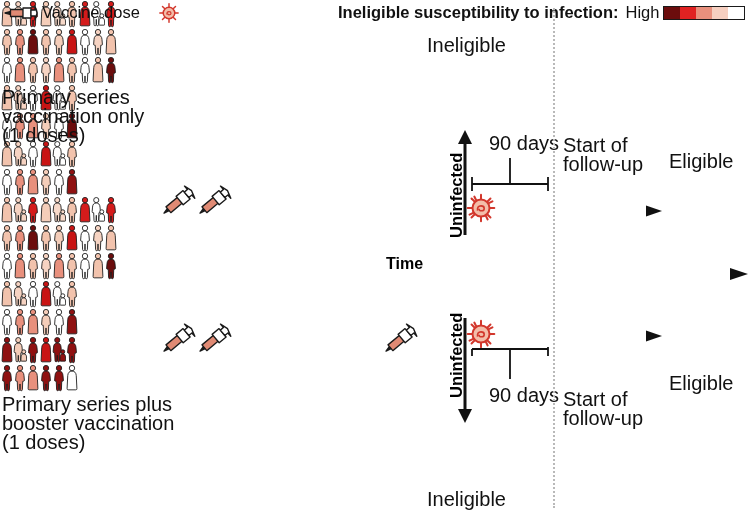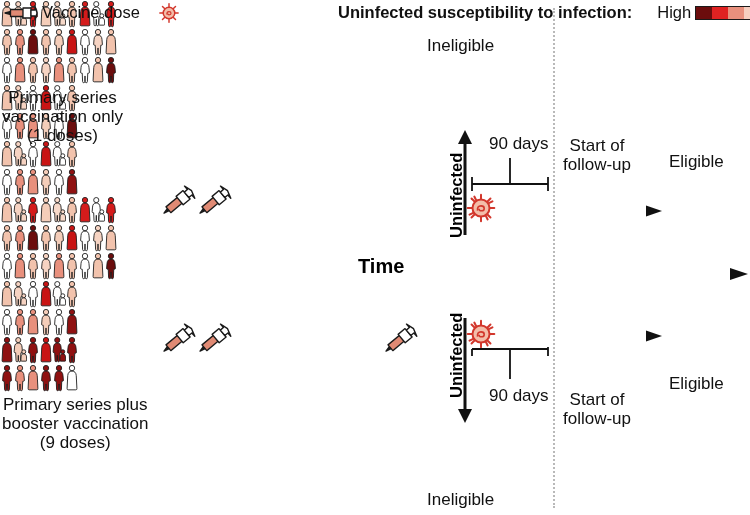--- a/index.html
+++ b/index.html
@@ -1,20 +1,20 @@
 <!DOCTYPE html>
 <html><head>
 <meta charset="utf-8">
 <style>
   html,body{margin:0;padding:0;background:#ffffff;}
   body{width:750px;height:515px;position:relative;overflow:hidden;
        font-family:"Liberation Sans", sans-serif;color:#000;}
   .abs{position:absolute;}
-  .txt{font-size:17px;line-height:19px;color:#111;white-space:pre;text-align:center;}
-  .txt-lg{font-size:20px;}
+  .txt{font-size:20px;line-height:19px;color:#111;white-space:pre;}
+  .txt-lg{font-size:16px;margin-left:28px;}
   .bold{font-weight:bold;}
 
   
   #legend{left:0;top:0;width:750px;height:26px;}
   .legend-item{position:absolute;display:flex;align-items:center;gap:4px;}
   .legend-label{font-size:16.5px;color:#111;white-space:pre;}
   .grad-box{display:flex;border:1.4px solid #1a1a1a;height:14px;width:82px;box-sizing:border-box;}
   .grad-box i{flex:1 1 auto;display:block;}
 
   
@@ -58,22 +58,22 @@
           <line x1="19.1" y1="4.9" x2="16.3" y2="7.7"></line>
             <line x1="7.7" y1="16.3" x2="4.9" y2="19.1"></line>
         </g>
         <circle cx="12" cy="12" r="6.3" fill="#f3bda9" stroke="#d2372c" stroke-width="1.6"></circle>
         <path d="M9.6 13.6 q0-3.1 2.4-3.1 q2.2 0 2.2 1.8 q0 1.7-2 1.7 q-1.6 0-1.6-1.4" fill="none" stroke="#d2372c" stroke-width="1.3"></path>
       </svg>
     </span>
   </div>
 
   <div class="legend-item" style="left:338px;top:3px;">
-    <span class="legend-label bold">Uninfected susceptibility to infection:</span>
-    <span class="legend-label" style="margin-left:21px;">High</span>
+    <span class="legend-label bold">Ineligible susceptibility to infection:</span>
+    <span class="legend-label" style="margin-left:3px;">High</span>
     <span class="grad-box" id="grad-box">
         <i style="background: rgb(107, 13, 13);"></i>
         <i style="background: rgb(224, 34, 34);"></i>
         <i style="background: rgb(232, 144, 125);"></i>
         <i style="background: rgb(246, 207, 192);"></i>
         <i style="background: rgb(255, 255, 255);"></i>
       </span>
     <span class="legend-label">Low</span>
   </div>
 </div>
@@ -687,21 +687,21 @@
         <svg class="person" width="14" height="28" viewBox="0 0 24 46">
           <circle cx="12" cy="6" r="4.6" fill="#6b0d0d" stroke="#1a1a1a" stroke-width="1.5"></circle>
             <path d="M12 11.2 c-4.3 0-6.4 2.6-6.8 7.2 l-0.7 8.2 c-0.1 1.4 0.5 2 1.6 2 l1.2 0 l0.6 14.2 c0 1.3 0.7 2 1.9 2 c1.2 0 1.8-0.7 1.9-2 l0.3-9.6 l0.3 9.6 c0.1 1.3 0.7 2 1.9 2 c1.2 0 1.9-0.7 1.9-2 l0.6-14.2 l1.2 0 c1.1 0 1.7-0.6 1.6-2 l-0.7-8.2 c-0.4-4.6-2.5-7.2-6.8-7.2 z" fill="#6b0d0d" stroke="#1a1a1a" stroke-width="1.5" stroke-linejoin="round"></path>
         </svg>
       </span>
     </div>
   </div>
 
 <div class="abs txt" style="left:2px;top:395px;"><span style="white-space:pre-line;">Primary series plus
 booster vaccination
-(9 doses)</span></div>
+(1 doses)</span></div>
 
 <div class="abs" style="left:158px;top:318px;">
   <svg width="80" height="42" viewBox="0 0 80 42">
     <g stroke="#1a1a1a" stroke-width="1.4" stroke-linejoin="round">
       <g transform="rotate(-40 22 21)">
         <path d="M2 20 L8 18.5 L8 21.5 Z" fill="#1a1a1a"></path>
         <rect x="7.5" y="16.5" width="15" height="7.5" fill="#e08a74"></rect>
         <rect x="22" y="15" width="9" height="11" fill="#ffffff"></rect>
         <path d="M31 17 L35 17 L35 12.5 L37.5 20.5 L35 28.5 L35 24 L31 24 Z" fill="#ffffff"></path>
       </g>

